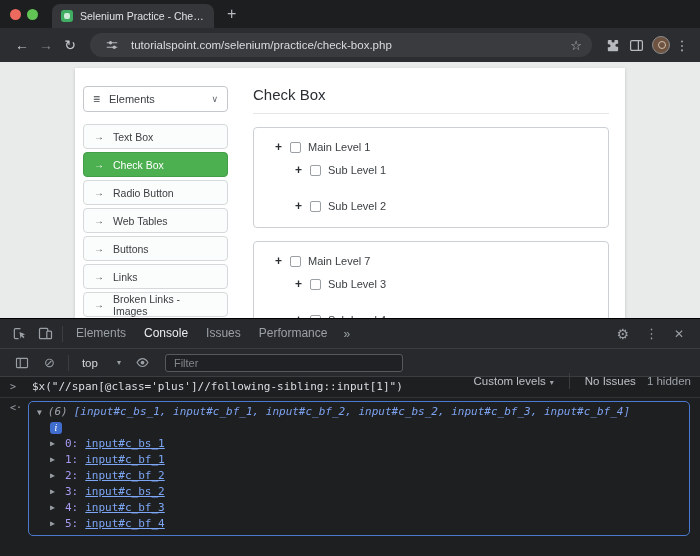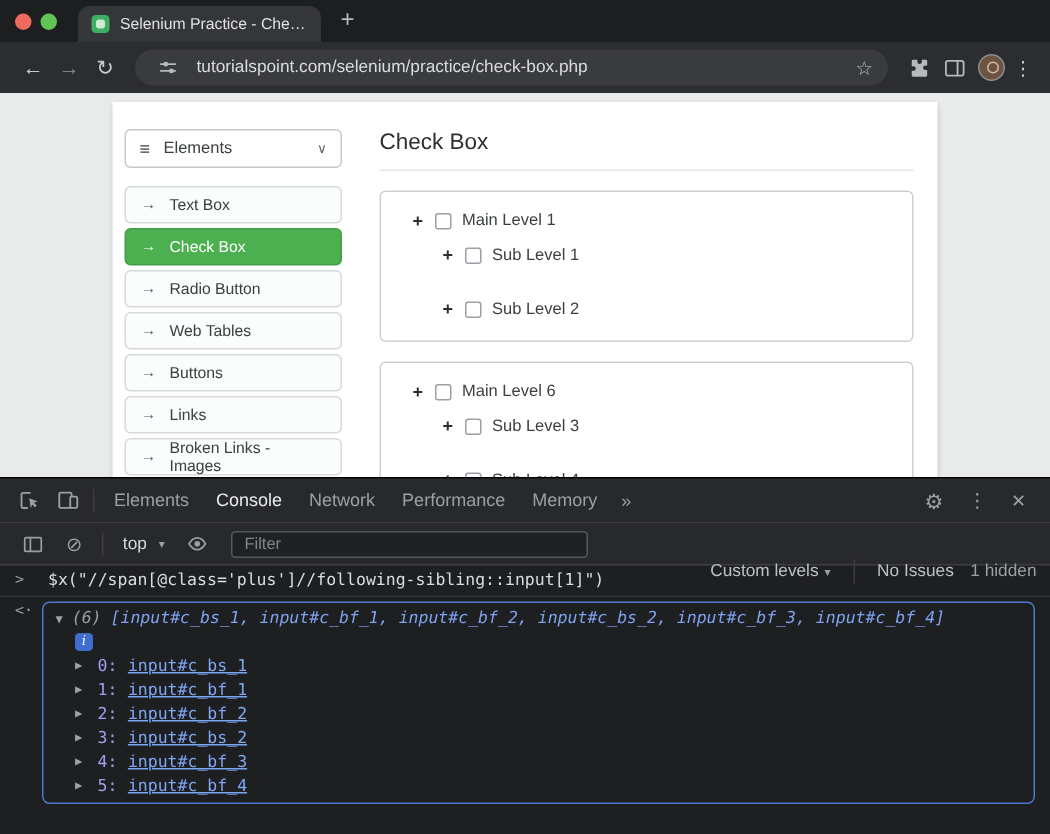--- a/index.html
+++ b/index.html
@@ -65,21 +65,21 @@
   .dt-tab { font-size:12px; color:#9aa0a6; padding:0 9px; line-height:29px; cursor:pointer; }
   .dt-tab.active { color:#e9ebee; }
   .dt-more { color:#9aa0a6; font-size:12px; padding:0 7px; }
   .dt-actions { margin-left:auto; display:flex; align-items:center; gap:16px; padding-right:10px; color:#9aa0a6; }
   .dt-actions .gear { font-size:14px; }
   .dt-actions .dots { font-size:13px; }
   .dt-actions .x { font-size:12px; }
 
   .dt-toolbar { height:28px; background:#28292c; border-bottom:1px solid #3c3d40; display:flex; align-items:center; padding:0 9px; gap:9px; flex-shrink:0; }
   .clear-icon { color:#9aa0a6; font-size:13px; }
-  .ctx { display:flex; align-items:center; gap:8px; color:#d5d8dc; font-size:11.5px; }
+  .ctx { display:flex; align-items:center; gap:19px; color:#d5d8dc; font-size:11.5px; }
   .ctx .caret { font-size:8px; color:#9aa0a6; }
   .filter { width:238px; height:18px; background:#202124; border:1px solid #55585c; border-radius:3px; color:#dadce0; font-size:11px; padding:0 8px; outline:none; font-family:"Liberation Sans",sans-serif; }
   .filter::placeholder { color:#80868b; }
   .dt-toolbar .right { margin-left:auto; display:flex; align-items:center; gap:11px; font-size:11.5px; color:#bdc1c6;margin-top:36px; }
   .right .caret { font-size:8px; color:#9aa0a6; margin-left:4px; }
   .hidden-count { color:#9aa0a6; }
 
   .dt-console { flex:1; font-family:"DejaVu Sans Mono", monospace; font-size:11px; overflow:hidden; }
   .cmd-row { display:flex; align-items:flex-start; padding:3px 8px 4px 10px; border-bottom:1px solid #323438; gap:8px; }
   .marker { color:#9aa0a6; width:14px; flex-shrink:0; font-size:10px; padding-top:1px; }
@@ -209,21 +209,21 @@
             <span class="plus">+</span>
             <span class="cb"></span>
             <span>Sub Level 2</span>
           </div>
         </div>
 
         <div class="panel">
           <div class="tree-row lvl0">
             <span class="plus">+</span>
             <span class="cb"></span>
-            <span>Main Level 6</span>
+            <span>Main Level 7</span>
           </div>
           <div class="tree-row lvl1 gap-sm">
             <span class="plus">+</span>
             <span class="cb"></span>
             <span>Sub Level 3</span>
           </div>
           <div class="tree-row lvl1 gap-lg">
             <span class="plus">+</span>
             <span class="cb"></span>
             <span>Sub Level 4</span>
@@ -245,23 +245,22 @@
       </span>
       <span class="dt-icon">
         <svg width="15" height="15" viewBox="0 0 16 16">
             <rect x="1.6" y="2.6" width="8.8" height="10.8" rx="1" fill="none" stroke="#9aa0a6" stroke-width="1.3"></rect>
             <rect x="9.4" y="5.4" width="5" height="8" rx="1" fill="#28292c" stroke="#9aa0a6" stroke-width="1.3"></rect>
           </svg>
       </span>
       <span class="dt-vsep"></span>
       <span class="dt-tab">Elements</span>
       <span class="dt-tab active">Console</span>
-      <span class="dt-tab">Network</span>
+      <span class="dt-tab">Issues</span>
       <span class="dt-tab">Performance</span>
-      <span class="dt-tab">Memory</span>
       <span class="dt-more">»</span>
       <div class="dt-actions">
         <span class="gear">⚙</span>
         <span class="dots">⋮</span>
         <span class="x">✕</span>
       </div>
     </div>
 
     <div class="dt-toolbar">
       <span class="dt-icon">

